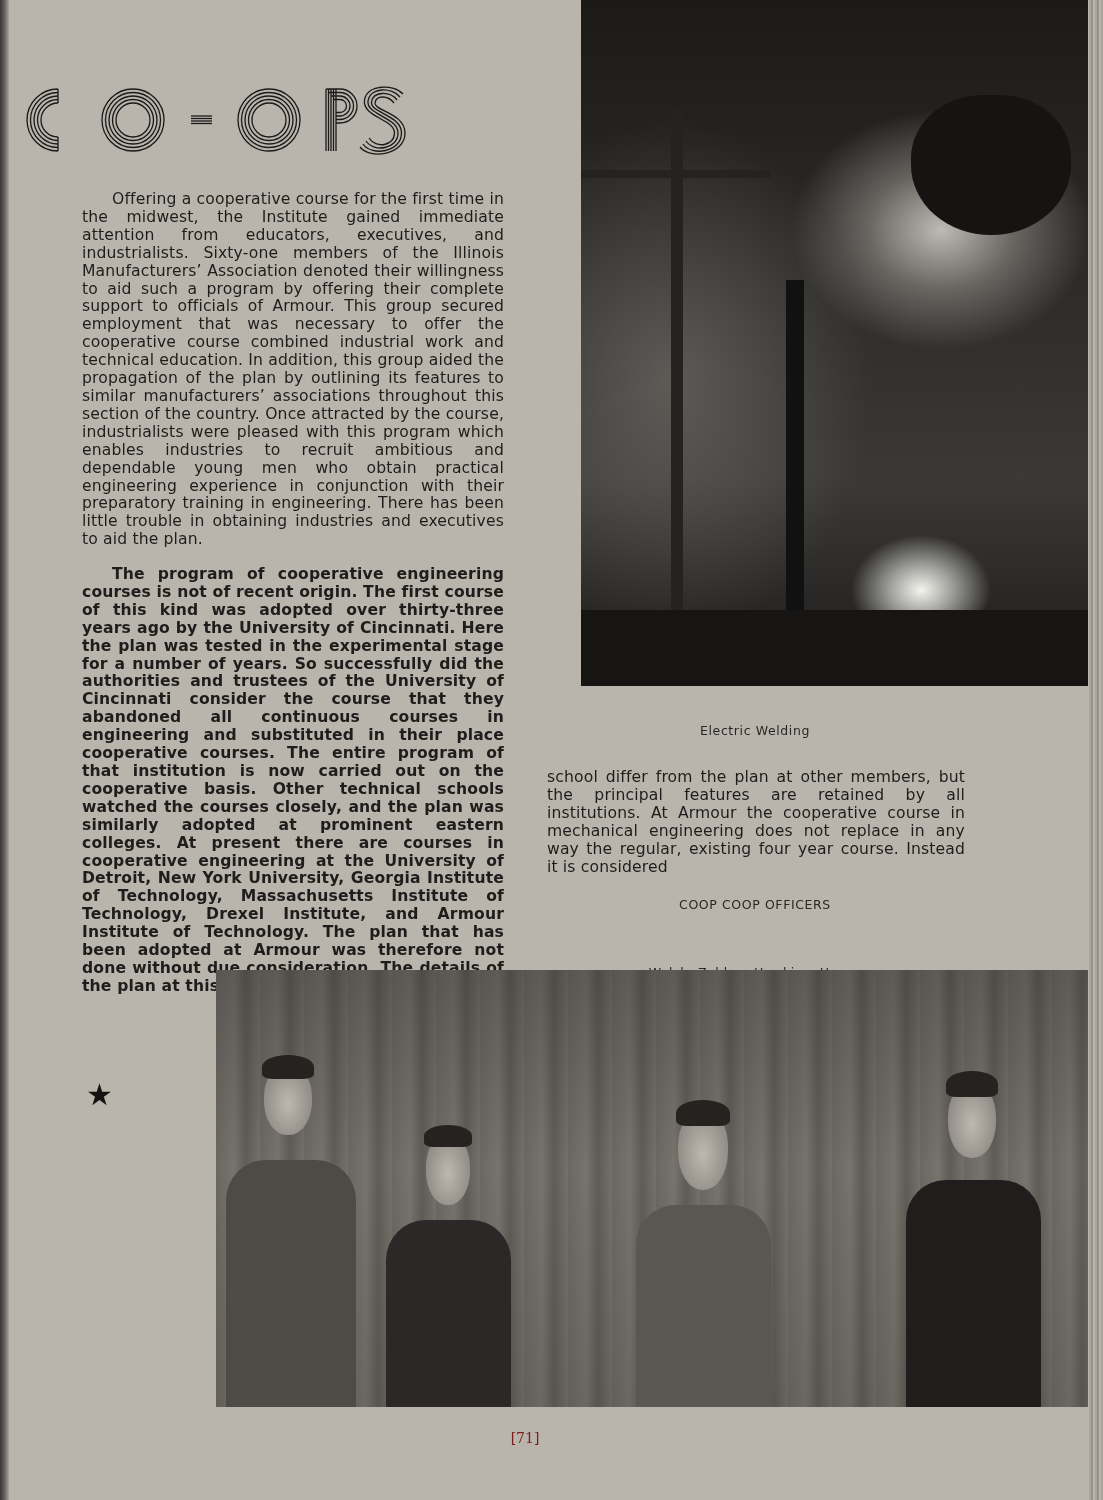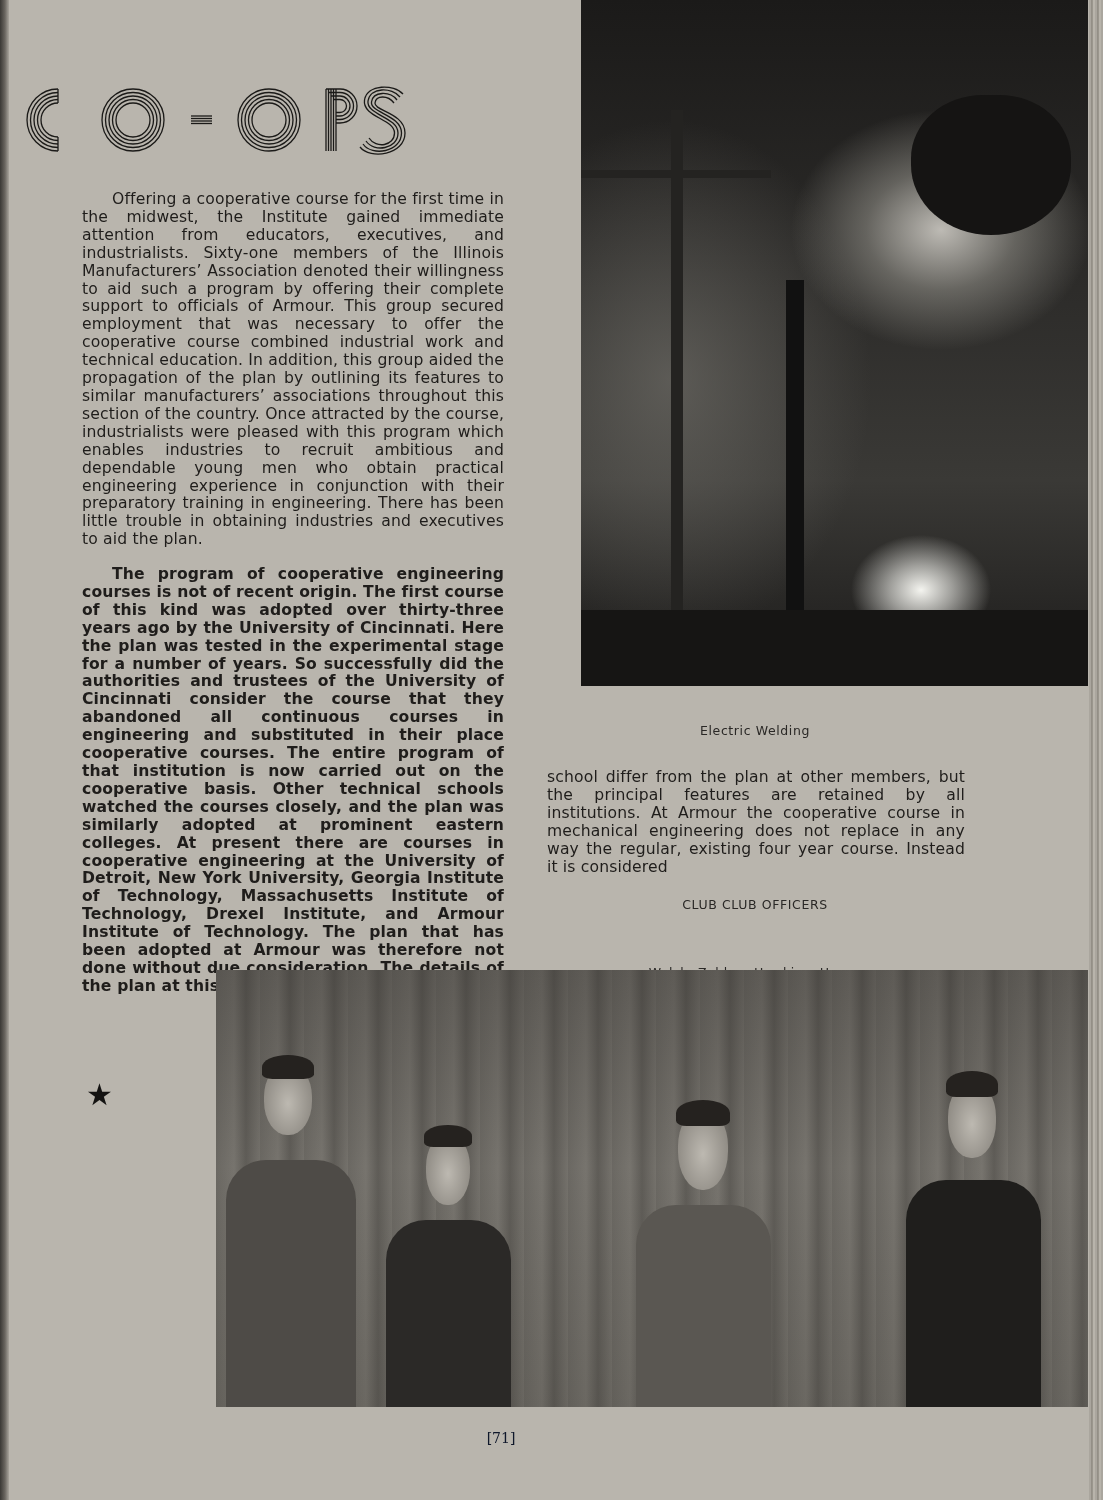--- a/index.html
+++ b/index.html
@@ -79,22 +79,22 @@
       position: absolute; border-radius: 50% 50% 20% 20%; background: #25221f;
     }
     .person .body {
       position: absolute; border-radius: 40px 40px 0 0;
     }
     .star {
       position: absolute; left: 86px; top: 1080px; font-size: 30px; color: #141312;
       line-height: 30px;
     }
     .page-number {
-      position: absolute; left: 456px; top: 1430px; width: 90px; text-align: center;
-      font-family: "DejaVu Serif", serif; font-size: 14px; color: #0f172a;
+      position: absolute; left: 480px; top: 1430px; width: 90px; text-align: center;
+      font-family: "DejaVu Serif", serif; font-size: 14px; color: #7f1d1d;
     }
   </style>
 </head>
 <body>
 
 <div class="spine-left"></div>
 <div class="edge-right"></div>
 
 <div class="title">
 
@@ -168,21 +168,21 @@
   <div class="weld-helmet"></div>
   <div class="weld-stand"></div>
   <div class="weld-table"></div>
 </div>
 <div class="caption cap-welding">Electric Welding</div>
 
 <div class="body-text col-right">
   <p>school differ from the plan at other members, but the principal features are retained by all institutions. At Armour the cooperative course in mechanical engineering does not replace in any way the regular, existing four year course. Instead it is considered</p>
 </div>
 
-<div class="caption cap-officers-title">CLUB CLUB OFFICERS</div>
+<div class="caption cap-officers-title">COOP COOP OFFICERS</div>
 <div class="caption cap-officers-names">Walsh, Zablen, Hawkins, Hayes</div>
 
 <div class="star">★</div>
 
 <div class="photo photo-officers">
   <div class="person" style="left:10px;top:80px;width:130px;height:360px;">
     <div class="body" style="left:0;top:110px;width:130px;height:260px;background:#4e4b47;"></div>
     <div class="head" style="left:38px;top:15px;width:48px;height:70px;"></div>
     <div class="hair" style="left:36px;top:5px;width:52px;height:24px;"></div>
   </div>

